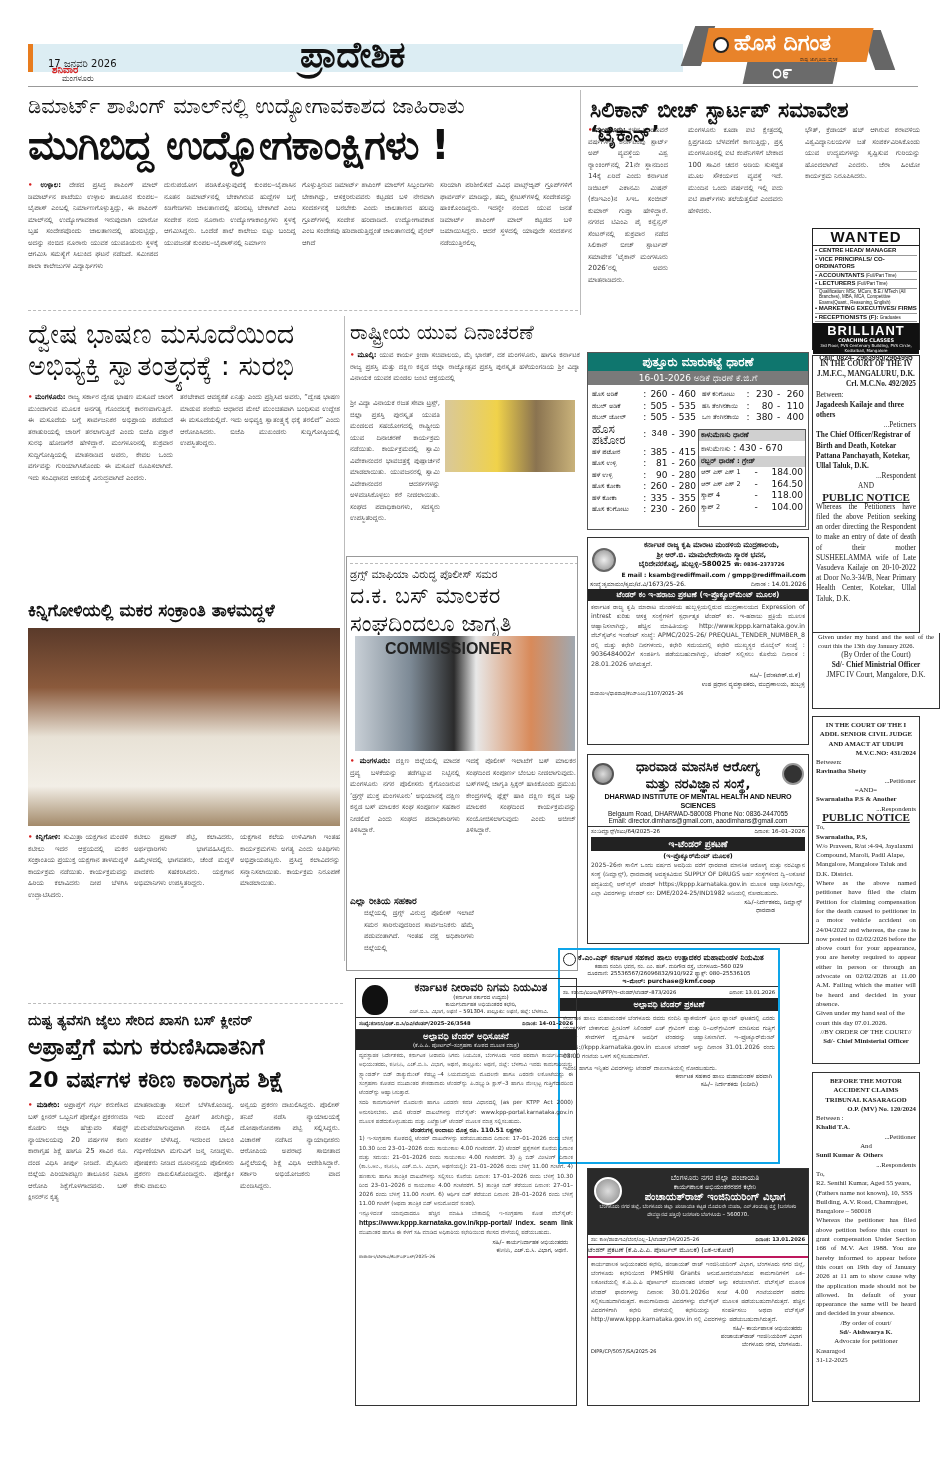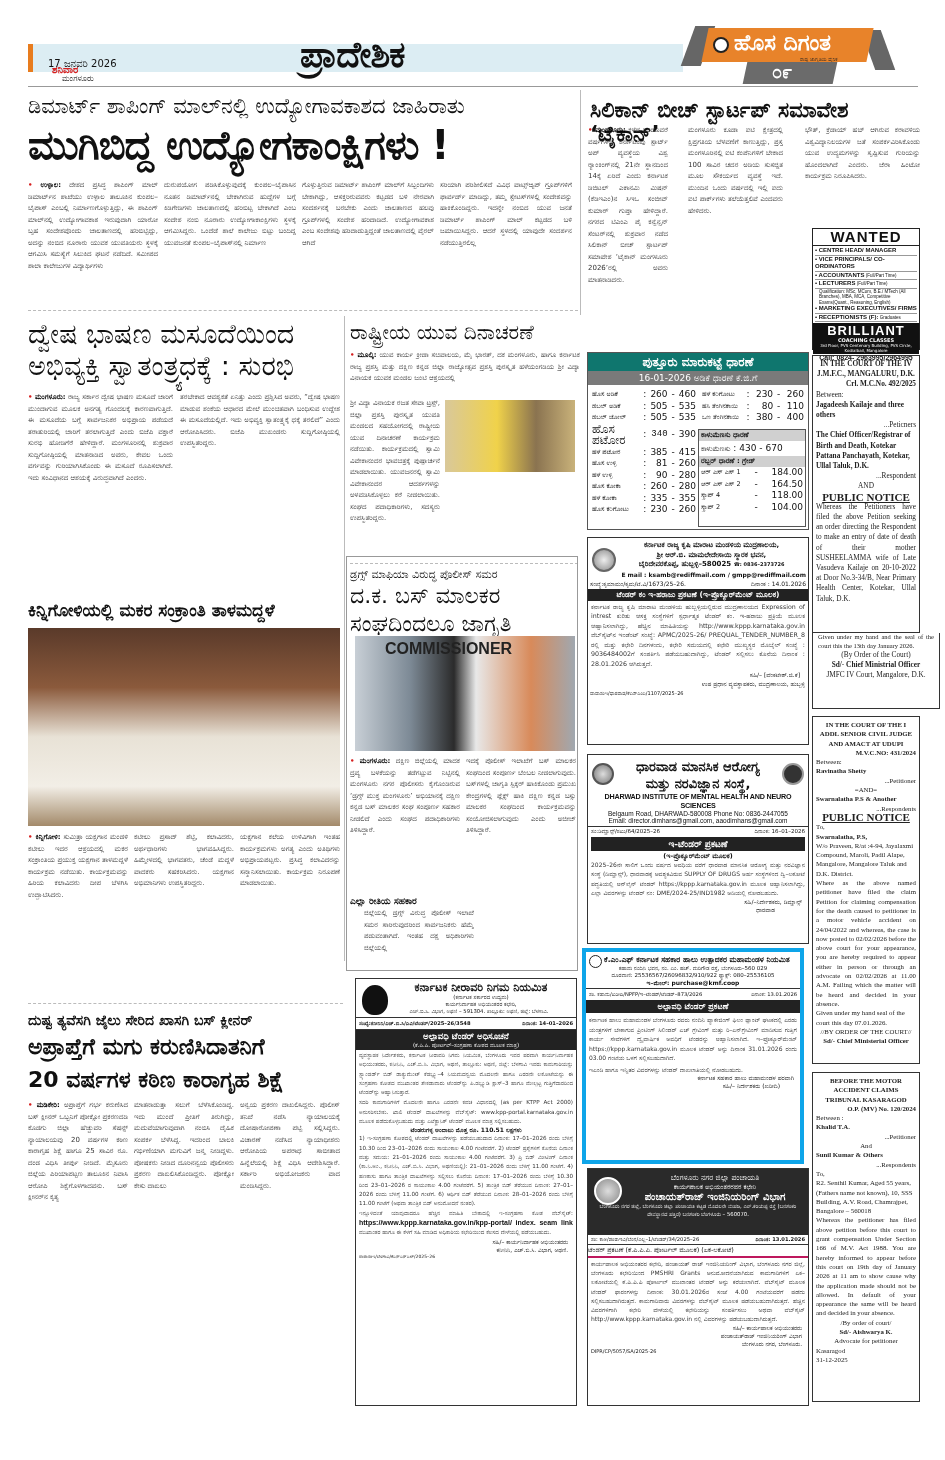--- a/index.html
+++ b/index.html
@@ -343,21 +343,21 @@
   <div class="ad-title" style="font-size:9px;line-height:14px;font-weight:bold;margin:1px 3px">ಇ-ಟೆಂಡರ್ ಪ್ರಕಟಣೆ</div>
   <div style="text-align:center;font-size:6.5px;font-weight:bold">(ಇ-ಪ್ರೊಕ್ಯೂರ್‌ಮೆಂಟ್ ಮೂಲಕ)</div>
   <div class="adtxt" style="padding:0 3px;text-align:justify;font-size:6px;line-height:9.4px">2025–26ನೇ ಸಾಲಿಗೆ ಒಂದು ವರ್ಷದ ಅವಧಿಯ ವರೆಗೆ ಧಾರವಾಡ ಮಾನಸಿಕ ಆರೋಗ್ಯ ಮತ್ತು ನರವಿಜ್ಞಾನ ಸಂಸ್ಥೆ (ಡಿಮ್ಹಾನ್ಸ್), ಧಾರವಾಡಕ್ಕೆ ಅವಶ್ಯಕವಿರುವ SUPPLY OF DRUGS ಅರ್ಹ ಸಂಸ್ಥೆಗಳಿಂದ ದ್ವಿ–ಲಕೋಟೆ ಪದ್ಧತಿಯಲ್ಲಿ ಆನ್‌ಲೈನ್ ಟೆಂಡರ್ https://kppp.karnataka.gov.in ಮೂಲಕ ಆಹ್ವಾನಿಸಲಾಗಿದ್ದು, ಎಲ್ಲಾ ವಿವರಗಳನ್ನು ಟೆಂಡರ್ ನಂ: DME/2024-25/IND1982 ಅಡಿಯಲ್ಲಿ ನೋಡಬಹುದು.</div>
   <div style="text-align:right;font-size:6px;padding-right:6px">ಸಹಿ/–ನಿರ್ದೇಶಕರು, ಡಿಮ್ಹಾನ್ಸ್</div>
   <div style="display:flex;justify-content:space-between;font-size:5px;padding:0 3px">
       <span></span>
       <span style="font-size:6px;padding-right:30px">ಧಾರವಾಡ</span>
     </div>
 </div>
 
-<div class="abs" style="left:582px;top:948px;width:222px;height:216px;border:4px solid #0ea5e9;overflow:hidden">
+<div class="abs" style="left:558px;top:948px;width:222px;height:216px;border:2px solid #0ea5e9;overflow:hidden">
   <div style="position:absolute;left:3px;top:3px;width:13px;height:13px;border-radius:50%;border:1.5px solid #222"></div>
   <div style="font-size:7.5px;font-weight:bold;padding:3px 2px 0 18px">ಕೆ.ಎಂ.ಎಫ್ ಕರ್ನಾಟಕ ಸಹಕಾರ ಹಾಲು ಉತ್ಪಾದಕರ ಮಹಾಮಂಡಳ ನಿಯಮಿತ</div>
   <div style="text-align:center;font-size:5.5px">ಕಹಾಮ ನಂದಿನಿ ಭವನ, ನಂ. ಎಂ. ಹಚ್. ಮರಿಗೌಡ ರಸ್ತೆ, ಬೆಂಗಳೂರು–560 029</div>
   <div style="text-align:center;font-size:5.5px">ದೂರವಾಣಿ: 25536567/26096832/910/922 ಫ್ಯಾಕ್ಸ್: 080–25536105</div>
   <div style="text-align:center;font-size:6px;font-weight:bold;border-bottom:1px solid #333;padding-bottom:1px">ಇ–ಮೇಲ್: purchase@kmf.coop</div>
   <div style="display:flex;justify-content:space-between;font-size:5.2px;padding:2px 3px">
       <span>ಸಂ. ಕಹಾಮ/ಖರೀದಿ/NPFP/ಇ–ಟೆಂಡರ್/ಟೆಂಡರ್–873/2026</span>
       <span>ದಿನಾಂಕ: 13.01.2026</span>
     </div>
   <div class="ad-title" style="font-size:8px;line-height:13px;font-weight:bold">ಅಲ್ಪಾವಧಿ ಟೆಂಡರ್ ಪ್ರಕಟಣೆ</div>

